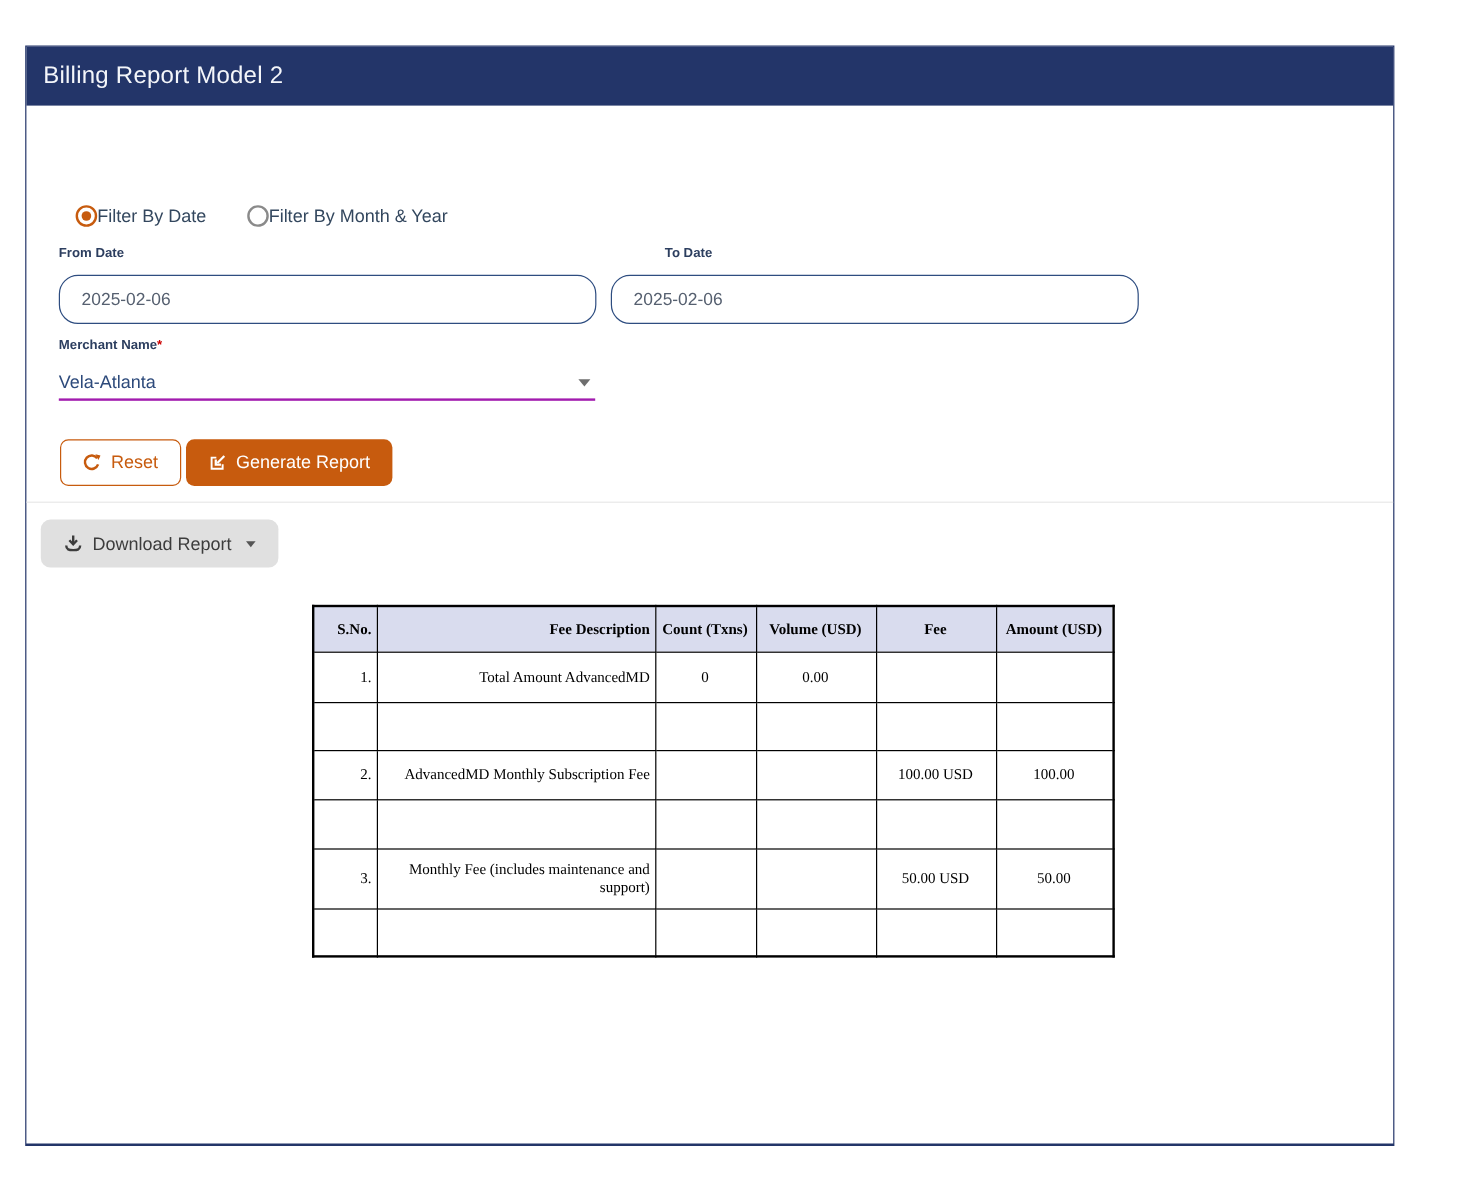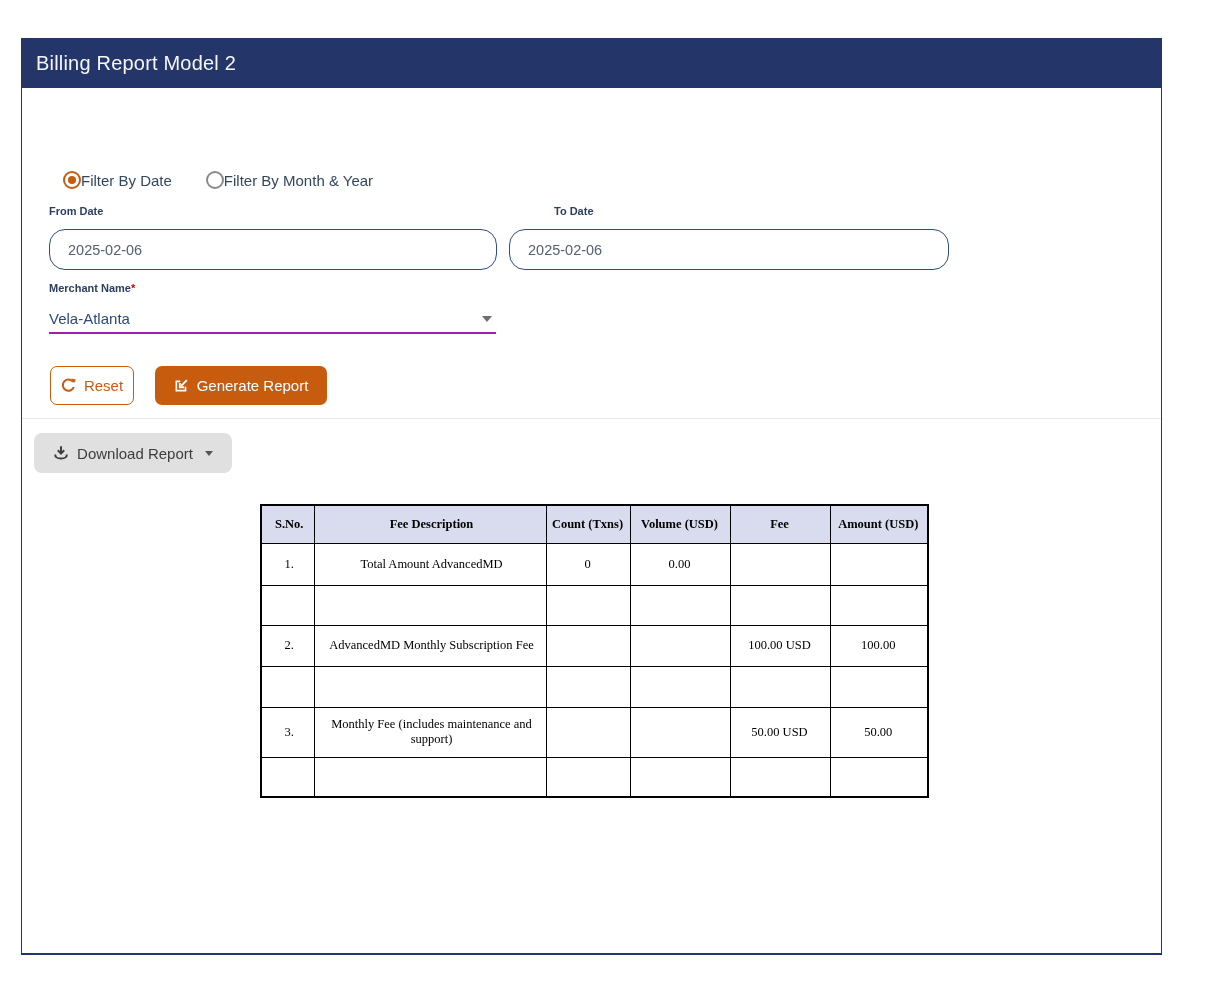--- a/index.html
+++ b/index.html
@@ -39,39 +39,39 @@
     border-bottom:2px solid #a21caf; display:flex; align-items:center; cursor:pointer; }
   .select-value { font-size:15px; color:#2d4a7b; }
   .select-caret { position:absolute; right:4px; top:12px; width:0; height:0;
     border-left:5px solid transparent; border-right:5px solid transparent;
     border-top:6px solid #6e6e6e; }
 
   
   .btn { position:absolute; display:flex; align-items:center; justify-content:center;
     gap:8px; font-size:15px; border-radius:7px; cursor:pointer; border:none;
     font-family:"Liberation Sans","DejaVu Sans",sans-serif; }
-  .btn-reset { left:28px; top:278px; width:84px; height:39px; background:#fff;
+  .btn-reset { left:28px; top:278px; width:101px; height:39px; background:#fff;
     color:#c75b0e; border:1px solid #c75b0e; }
   .btn-generate { left:133px; top:278px; width:172px; height:39px;
     background:#c75b0e; color:#ffffff; }
   .btn-download { left:12px; top:345px; width:198px; height:40px;
     background:#e0e0e0; color:#3d3d3d; border-radius:8px; }
   .caret-down { width:0; height:0; border-left:4.5px solid transparent;
     border-right:4.5px solid transparent; border-top:5px solid #555; margin-left:4px; }
 
   .divider { position:absolute; top:330px; left:0; width:100%; height:1px; background:#e8e8e8; }
 
   
   .report-table { position:absolute; left:238px; top:416px; border-collapse:collapse;
     table-layout:fixed; width:667px; font-family:"Liberation Serif","DejaVu Serif",serif;
     font-size:12.5px; color:#000; }
   .report-table th, .report-table td { border:1px solid #000; overflow:hidden; }
   .report-table { border:2px solid #000; }
   .report-table thead th { background:#d9dcee; font-weight:bold; height:38px; }
-  .report-table th.left, .report-table td.left { text-align:center; padding-left:7px; padding-right:4px; }
+  .report-table th.left, .report-table td.left { text-align:right; padding-left:7px; padding-right:4px; }
   .report-table th.num, .report-table td.num { text-align:center; padding-right:5px; padding-left:4px; }
   .row-data-0 td { height:42px; }
   .row-empty td { height:40px; }
   .row-data-2 td { height:41px; }
   .row-empty-b td { height:41px; }
   .row-data-4 td { height:50px; }
   .row-empty-c td { height:40px; }
   .row-grand td { height:40px; background:#ebc4a3; font-weight:bold; }
 </style>
 </head>

